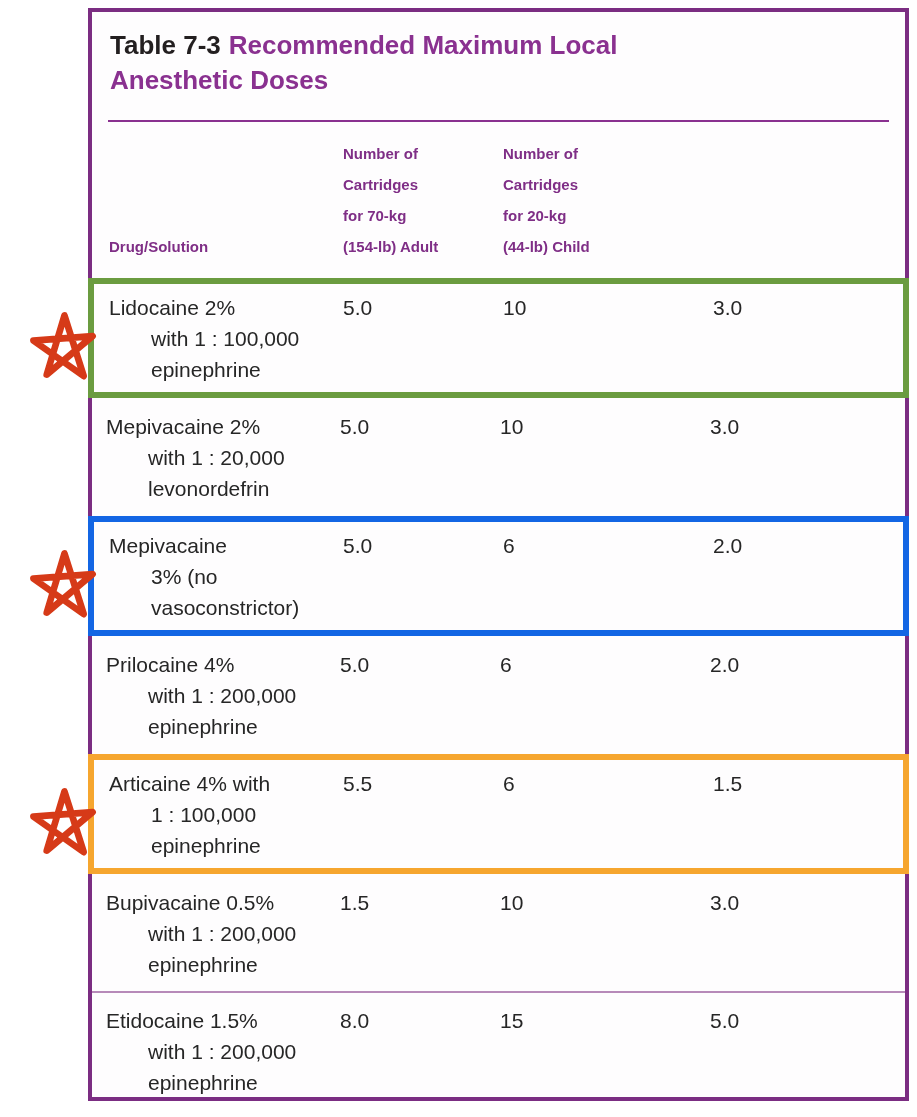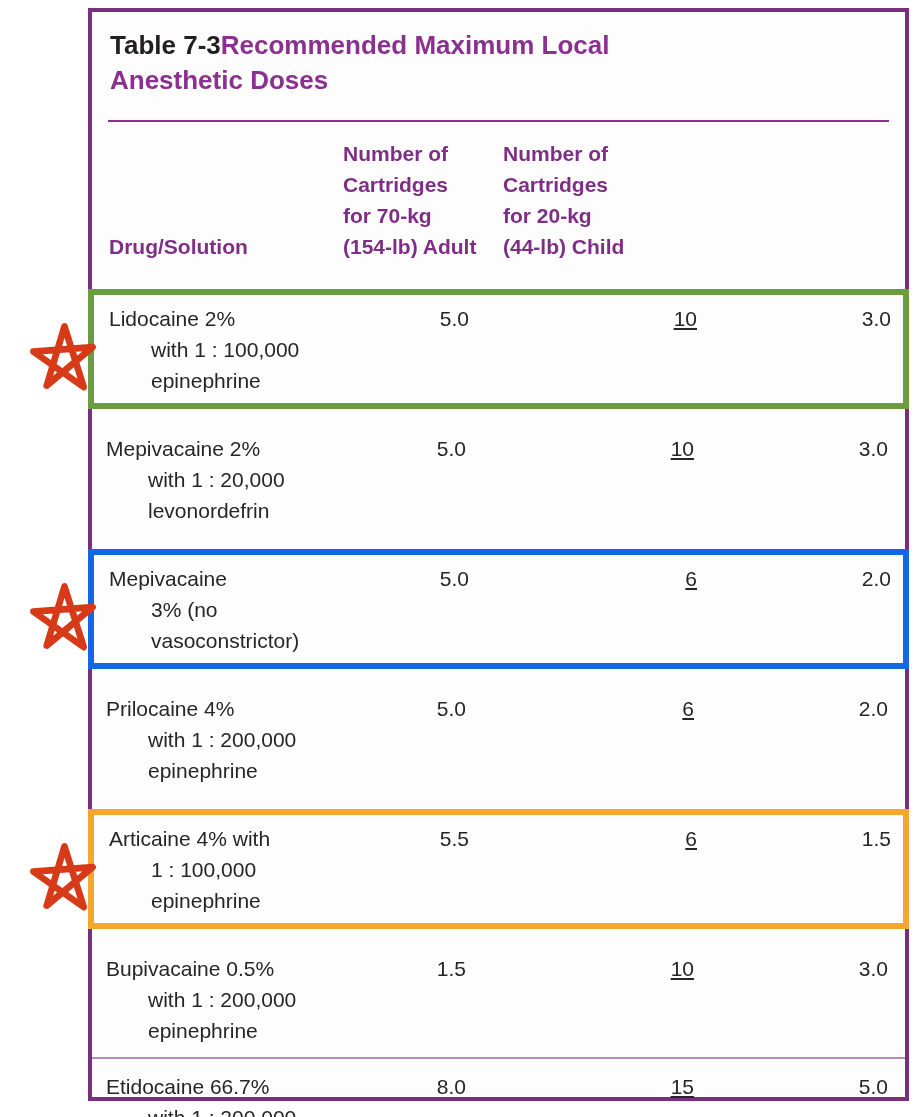--- a/index.html
+++ b/index.html
@@ -15,53 +15,53 @@
     width:821px; height:1093px; box-sizing:border-box;
     border:4px solid var(--table-border,#7b2d82);
     background:#fefdfe;
   }
 
   .title {
     padding:16px 18px 0 18px; max-width:600px;
     font-weight:bold; font-size:26px; line-height:35px;
     color:var(--heading-purple,#8a3190);
   }
-  .t-label { color:var(--title-number-black,#231f20); }
+  .t-label { color:var(--title-number-black,#231f20); padding-right:8px; }
 
   .sep { margin:22px 16px 0 16px; border-top:2px solid var(--heading-purple,#8a3190); }
 
   .header-row {
     display:grid; grid-template-columns:234px 160px 210px 1fr;
     align-items:end; padding:16px 17px 15px 17px;
   }
   .hcell {
-    font-weight:bold; font-size:21px; line-height:31px;
+    font-weight:bold; font-size:15px; line-height:31px;
     color:var(--header-text,#7f2e86); white-space:pre-line;
   }
 
   .row {
     position:relative;
     display:grid; grid-template-columns:234px 160px 210px 1fr;
     min-height:116px; box-sizing:border-box;
     padding:12px 17px 6px 14px;
     font-size:21px; line-height:31px;
     color:var(--body-text,#262626);
     background:transparent;
   }
   .row.hl {
     border:6px solid var(--hl,#888);
-    margin:12px -4px; min-height:120px;
-    padding:8px 12px 2px 15px;
+    margin:1px -4px; min-height:120px;
+    padding:8px 26px 2px 15px;
   }
   .row.divided { border-top:2px solid var(--row-divider,#b78ab9); }
 
   .cell.drug { white-space:pre-line; padding-left:42px; text-indent:-42px; }
-  .cell.num  { text-align:right; }
+  .cell.num  { text-align:left; }
   .cell.n1   { padding-right:34px; }
-  .cell.n2   { padding-right:16px;text-decoration:underline; }
+  .cell.n2   { padding-right:16px; }
 
   .star { position:absolute; left:-68px; top:22px; width:74px; height:84px; }
   .star svg { display:block; width:100%; height:100%; }
   .star path {
     stroke:var(--star-red,#d63a18); fill:none;
     stroke-width:9; stroke-linecap:round; stroke-linejoin:round;
   }
 </style>
 </head>
 <body>
@@ -153,21 +153,21 @@
     <div class="cell drug">Bupivacaine 0.5%
 with 1 : 200,000
 epinephrine</div>
     <div class="cell num n1">1.5</div>
     <div class="cell num n2">10</div>
     <div class="cell num n3">3.0</div>
   </div>
 
   <div class="row divided">
 
-    <div class="cell drug">Etidocaine 66.7%
+    <div class="cell drug">Etidocaine 1.5%
 with 1 : 200,000
 epinephrine</div>
     <div class="cell num n1">8.0</div>
     <div class="cell num n2">15</div>
     <div class="cell num n3">5.0</div>
   </div>
 </div>
   </div>
 </div>
 

